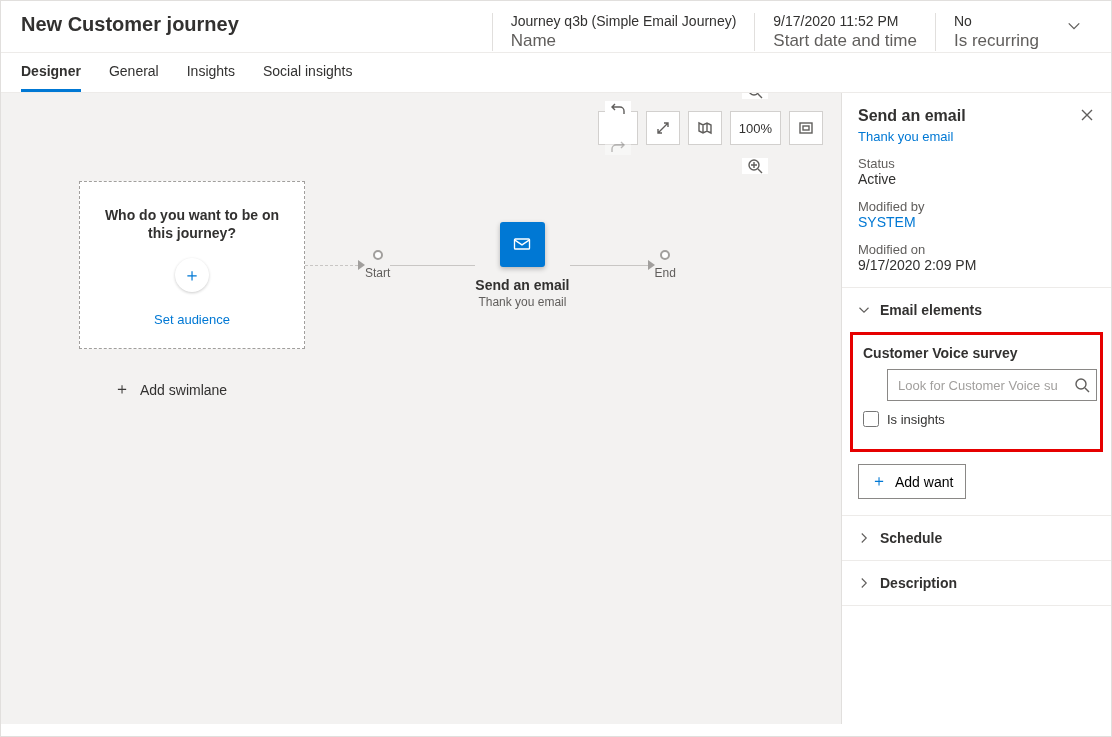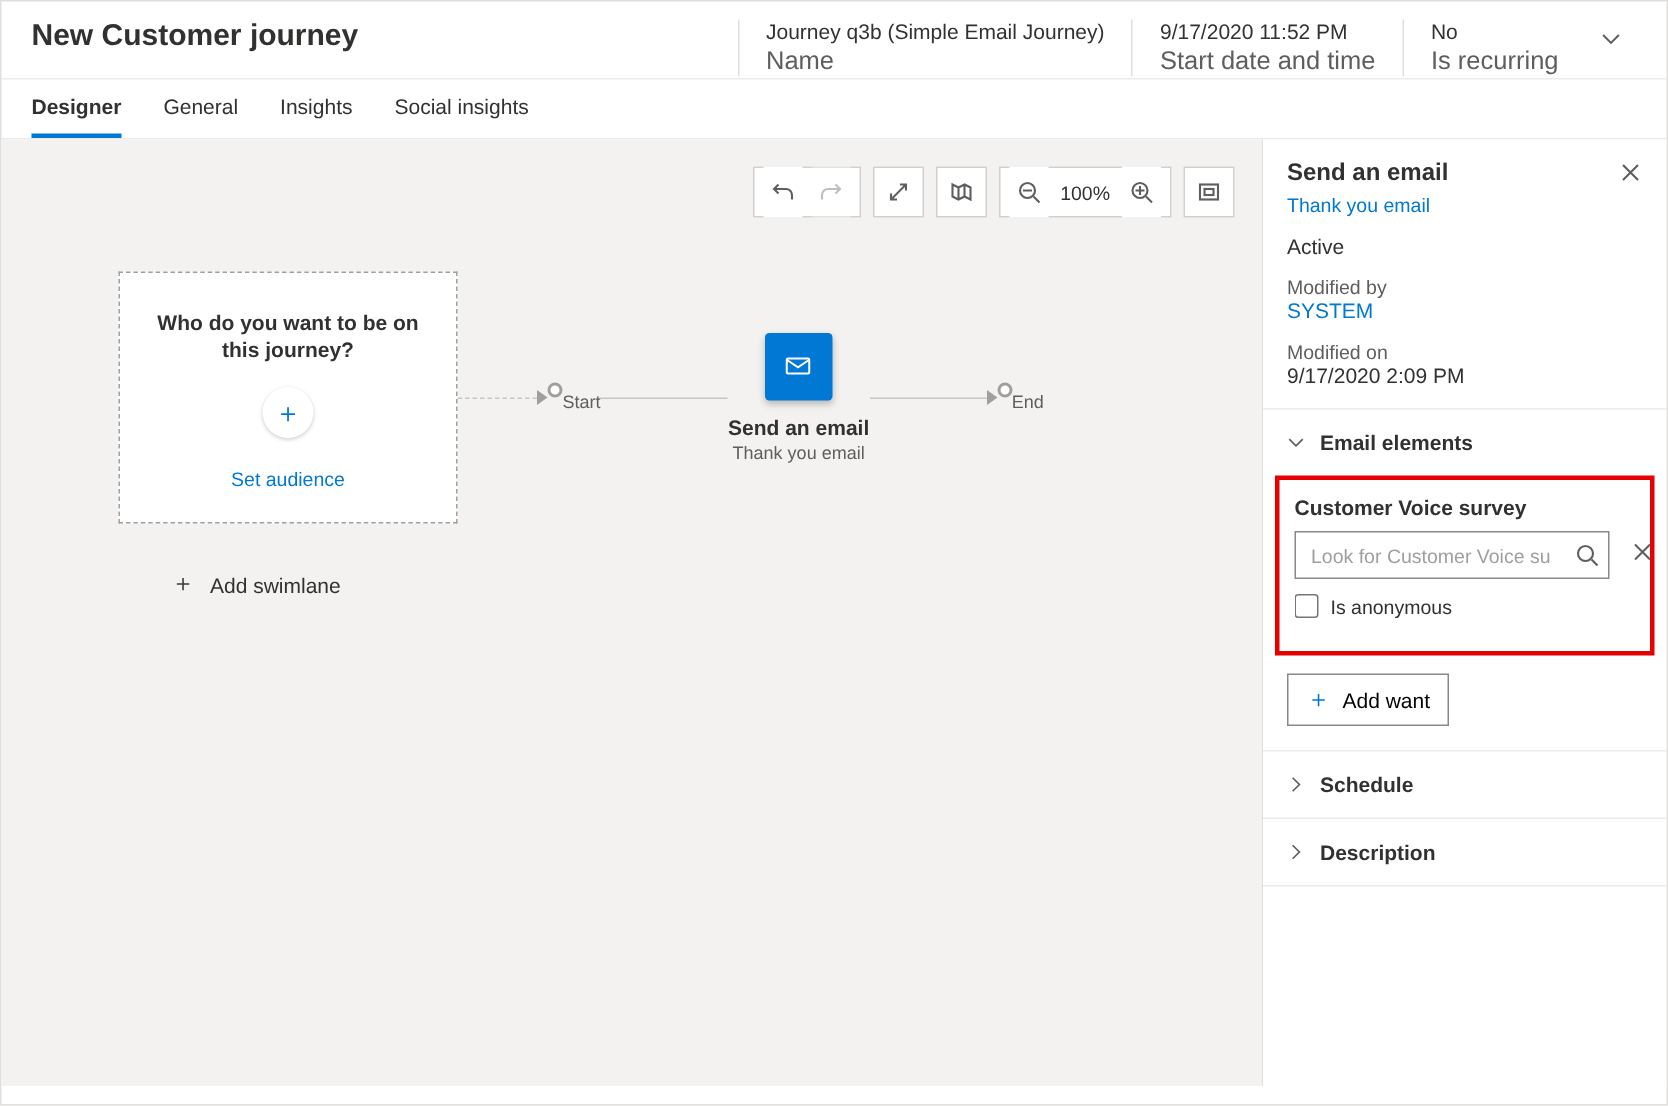--- a/index.html
+++ b/index.html
@@ -23,38 +23,38 @@
 
   
   .main { display: flex; height: calc(100% - 60px - 44px); }
   .canvas-wrap { flex: 1 1 auto; background: #f3f2f1; position: relative; padding: 18px 18px 18px 18px; overflow: hidden; }
   .sidepanel { flex: 0 0 270px; border-left: 1px solid #e1dfdd; background: #fff; overflow-y: auto; }
 
   
   .canvas-toolbar { display:flex; gap:8px; justify-content:flex-start; position:absolute; top:18px; right:18px; }
   .tbtn, .tgroup { background:#fff; border:1px solid #d2d0ce; height:34px; display:flex; align-items:center; justify-content:center; }
   .tbtn { width:34px; cursor:pointer; }
-  .tgroup { padding:0 6px; gap:6px; }
+  .tgroup { padding:0 6px; gap:22px;flex-direction:column; }
   .tgroup .tbtn { border:none; width:26px; }
   .zoom-text { font-size:13px; padding:0 2px; }
   .ico-svg { width:16px; height:16px; stroke:#605e5c; fill:none; stroke-width:1.4; }
 
   
   .swimlane { margin-top:70px; display:flex; align-items:center; }
   .audience-box { width:226px; height:168px; border:1px dashed #a19f9d; background:#fff; display:flex; flex-direction:column; align-items:center; justify-content:flex-start; padding-top:24px; margin-left:60px; }
   .aud-question { font-size:14px; font-weight:600; text-align:center; color:#323130; line-height:1.3; }
   .plus-circle { width:34px; height:34px; border-radius:50%; background:#fff; box-shadow:0 1px 3px rgba(0,0,0,0.2); display:flex; align-items:center; justify-content:center; margin-top:16px; cursor:pointer; color:#0078d4; font-size:18px; }
   .set-aud-link { color:#0078d4; font-size:13px; margin-top:20px; cursor:pointer; }
 
   
   .connector { flex:1 1 auto; height:2px; position:relative; display:flex; align-items:center; }
   .line { border-top:1.5px dashed #c8c6c4; flex:1; height:0; }
   .line.solid { border-top-style:solid; }
   .node-dot { width:10px; height:10px; border:2px solid #a19f9d; border-radius:50%; background:#fff; }
-  .node-stack { display:flex; flex-direction:row; }
+  .node-stack { display:flex; flex-direction:column; align-items:center; }
   .node-label { font-size:12px; color:#605e5c; margin-top:6px; }
   .arrow-right { width:0; height:0; border-top:5px solid transparent; border-bottom:5px solid transparent; border-left:7px solid #a19f9d; }
 
   .email-tile { width:45px; height:45px; background:#0078d4; border-radius:3px; display:flex; align-items:center; justify-content:center; box-shadow:0 2px 5px rgba(0,0,0,0.25); }
   .email-block { display:flex; flex-direction:column; align-items:center; position:relative; }
   .email-title { font-size:14px; font-weight:600; margin-top:10px; }
   .email-sub { font-size:12px; color:#605e5c; margin-top:2px; }
 
   .add-swimlane { margin:30px 0 0 95px; display:flex; align-items:center; gap:10px; cursor:pointer; font-size:14px; }
   .add-swimlane .plus { color:#3b3a39; font-size:16px; }
@@ -68,21 +68,21 @@
   .sp-body { padding:4px 16px 14px 16px; display:flex; flex-direction:column; gap:12px; }
   .sp-label { font-size:13px; color:#605e5c; }
   .sp-value { font-size:14px; }
   .sp-value.link { color:#0078d4; cursor:pointer; }
 
   .accordion-head { display:flex; align-items:center; gap:10px; padding:14px 16px; font-size:14px; font-weight:600; cursor:pointer; }
   .accordion-head .chev { width:12px; height:12px; }
 
   .highlight-box { border:3px solid #e60000; margin:0 8px; padding:10px 10px 22px 10px; }
   .field-label { font-size:14px; font-weight:600; margin-bottom:8px; }
-  .lookup-row { display:flex; align-items:center; gap:10px; }
+  .lookup-row { display:flex; align-items:center; gap:10px;margin-left:24px; }
   .lookup { flex:1; display:flex; align-items:center; border:1px solid #8a8886; height:32px; padding:0 6px 0 10px; background:#fff; }
   .lookup input { border:none; outline:none; flex:1; font-size:13px; color:#323130; background:transparent; }
   .lookup input::placeholder { color:#a19f9d; }
   .lookup-ico { width:16px; height:16px; }
   .clear-x { cursor:pointer; padding:4px; }
   .checkbox-row { display:flex; align-items:center; gap:8px; margin-top:10px; font-size:13px; }
   .checkbox-row input { width:16px; height:16px; }
 
   .add-item-btn { display:inline-flex; align-items:center; gap:8px; border:1px solid #8a8886; padding:6px 12px; margin:12px 16px 16px 16px; font-size:14px; cursor:pointer; background:#fff; }
   .add-item-btn .plus { color:#0078d4; font-size:16px; font-weight:300; }
@@ -231,20 +231,21 @@
         <span class="sp-close">
           <svg class="ico-svg" viewBox="0 0 16 16">
               <path d="M3 3 L13 13 M13 3 L3 13"></path>
             </svg>
         </span>
         <div class="sp-title">Send an email</div>
         <a class="sp-link">Thank you email</a>
       </div>
       <div class="sp-body">
         <div>
+          <div class="sp-label">Status</div>
           <div class="sp-value">Active</div>
         </div>
         <div>
           <div class="sp-label">Modified by</div>
           <div class="sp-value link">SYSTEM</div>
         </div>
         <div>
           <div class="sp-label">Modified on</div>
           <div class="sp-value">9/17/2020 2:09 PM</div>
         </div>
@@ -270,21 +271,21 @@
               </svg>
           </div>
           <span class="clear-x">
             <svg class="ico-svg" viewBox="0 0 16 16">
                 <path d="M3 3 L13 13 M13 3 L3 13"></path>
               </svg>
           </span>
         </div>
         <label class="checkbox-row">
           <input type="checkbox" style="">
-          <span>Is anonymous</span>
+          <span>Is insights</span>
         </label>
       </div>
 
       <button class="add-item-btn">
         <span class="plus">＋</span>
         <span>Add want</span>
       </button>
     </div>
 
     <div class="sp-section">

